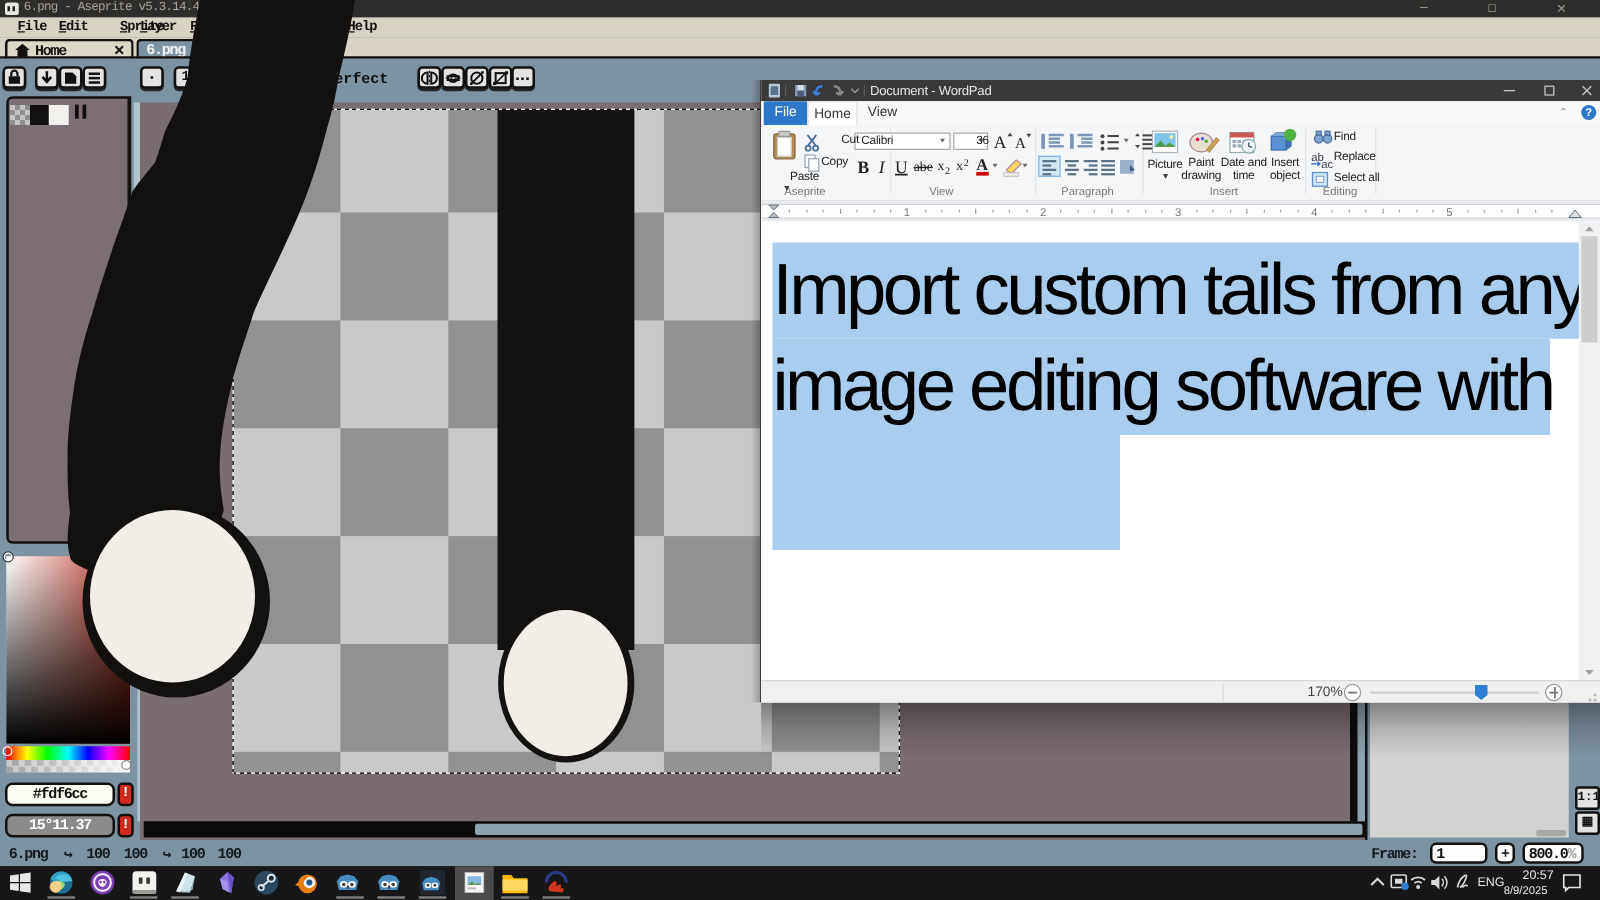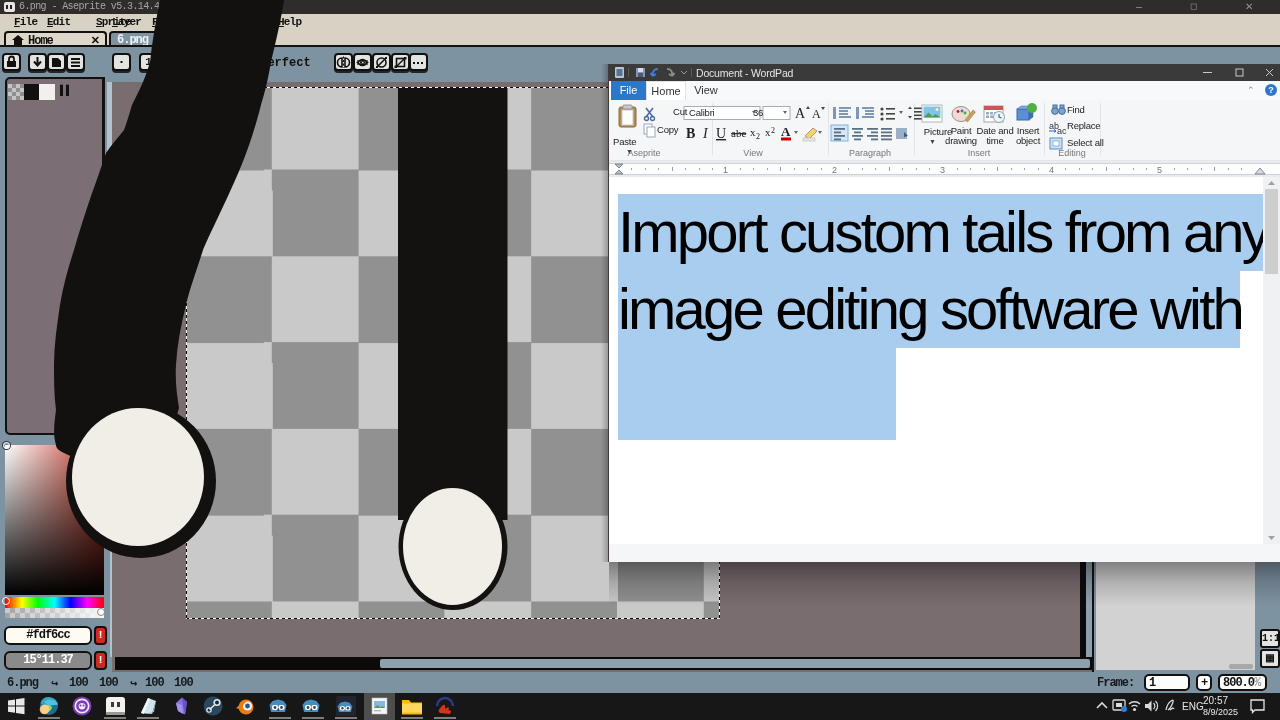--- a/index.html
+++ b/index.html
@@ -397,27 +397,27 @@
           <circle cx="453" cy="11" r="3.4"></circle>
         <rect x="444" y="5" width="4" height="3"></rect>
           <rect x="451" y="5" width="4" height="3"></rect>
       </g>
       <text x="440" y="29" font-family="Liberation Sans" font-size="9" fill="#334">ab</text>
       <path d="M440 31 l7 0 M445 29.5 l2 1.5 l-2 1.5" stroke="#36c" stroke-width="1" fill="none"></path>
       <text x="448" y="34" font-family="Liberation Sans" font-size="9" fill="#334">ac</text>
       <rect x="441" y="38" width="12" height="11" fill="#cfe2f3" stroke="#5b8dc9"></rect>
       <rect x="444" y="41" width="6" height="5" fill="#fff" stroke="#5b8dc9" stroke-width=".6"></rect>
     </svg>
-    <span class="rtxt" style="left:4px;top:36px">Paste</span>
+    <span class="rtxt" style="left:23px;top:36px">Paste</span>
     <span style="position:absolute;left:17px;top:48px;font-size:7px;color:#444">▼</span>
     <span class="rtxt" style="left:64px;top:6px">Cut</span>
     <span class="rtxt" style="left:48px;top:24px">Copy</span>
     <span class="rtxt" style="left:80px;top:7px">Calibri</span>
-    <span class="rtxt" style="left:144px;top:7px">36</span>
-    <span class="rtxt" style="left:303px;top:26px;width:40px;text-align:right">Picture</span>
+    <span class="rtxt" style="left:172px;top:7px">36</span>
+    <span class="rtxt" style="left:303px;top:26px;width:40px;text-align:center">Picture</span>
     <span style="position:absolute;left:320px;top:38px;font-size:7px;color:#444">▼</span>
     <span class="rtxt" style="left:334px;top:26px;width:36px;text-align:center;line-height:10px">Paint<br>drawing</span>
     <span class="rtxt" style="left:366px;top:26px;width:40px;text-align:center;line-height:10px">Date and<br>time</span>
     <span class="rtxt" style="left:402px;top:26px;width:34px;text-align:center;line-height:10px">Insert<br>object</span>
     <span class="rtxt" style="left:458px;top:4px">Find</span>
     <span class="rtxt" style="left:458px;top:20px">Replace</span>
     <span class="rtxt" style="left:458px;top:37px">Select all</span>
   </div>
   <div id="wp-ruler" class="abs">
     <div id="ruler-band"></div>
@@ -485,20 +485,38 @@
     <div class="dline" style="top:21px;font-size:58px;letter-spacing:-2.8px">Import custom tails from any</div>
     <div class="dline" style="top:98px;font-size:58px;letter-spacing:-2.8px">image editing software with</div>
     <div id="wp-vsb">
       <div class="th"></div>
       <svg width="17" height="367" style="position:absolute;left:0;top:0">
         <path d="M5 8 l3.5 -4 l3.5 4 z" fill="#a0a0a0"></path>
         <path d="M5 359 l3.5 4 l3.5 -4 z" fill="#a0a0a0"></path>
       </svg>
     </div>
   </div>
+  <div id="wp-status" class="abs">
+    <div style="position:absolute;left:369px;top:2px;width:1px;height:14px;background:#d8d8d8"></div>
+    <span style="position:absolute;left:437px;top:3px;font:11px 'Liberation Sans';color:#444">170%</span>
+    <svg width="671" height="18" style="position:absolute;left:0;top:0">
+      <circle cx="473" cy="9" r="6.5" fill="#fdfdfd" stroke="#9a9a9a"></circle>
+      <rect x="469.5" y="8.4" width="7" height="1.4" fill="#777"></rect>
+      <rect x="487" y="8.3" width="135" height="1.6" fill="#cacaca"></rect>
+      <path d="M571 3 l10 0 l0 8 l-5 4 l-5 -4 z" fill="#2f7fd3"></path>
+      <circle cx="634" cy="9" r="6.5" fill="#fdfdfd" stroke="#9a9a9a"></circle>
+      <rect x="630.5" y="8.4" width="7" height="1.4" fill="#777"></rect>
+      <rect x="634.3" y="4.6" width="1.4" height="9" fill="#777"></rect>
+      <g fill="#b5b5b5">
+        <rect x="666" y="14" width="2" height="2"></rect>
+          <rect x="662" y="14" width="2" height="2"></rect>
+          <rect x="666" y="10" width="2" height="2"></rect>
+      </g>
+    </svg>
+  </div>
 </div>
 <div id="taskbar" class="abs">
 
   <div style="position:absolute;left:364px;top:0;width:31px;height:27px;background:#4d4d4d"></div>
   <svg width="1280" height="27" style="position:absolute;left:0;top:0">
 
     <g fill="#e8e8e8">
       <path d="M8 7.4 L15 6.4 L15 12.6 L8 12.6 Z"></path>
       <path d="M16 6.2 L24.5 5 L24.5 12.6 L16 12.6 Z"></path>
       <path d="M8 13.6 L15 13.6 L15 19.8 L8 18.8 Z"></path>
@@ -591,21 +609,21 @@
     <circle cx="1134.5" cy="16.5" r="1.6" fill="#dadada"></circle>
 
     <path d="M1145 11 l3 0 l3.5 -3.5 l0 11 l-3.5 -3.5 l-3 0 z" fill="#dadada"></path>
     <path d="M1153.5 10 a4.5 4.5 0 0 1 0 6 M1155.5 8 a7 7 0 0 1 0 10" fill="none" stroke="#dadada" stroke-width="1.2"></path>
 
     <path d="M1166 17 q1 -6 5 -9 q3 -2 2 1 q-2 6 -5 8 M1170 17 q3 -3 4 -1" fill="none" stroke="#dadada" stroke-width="1.3"></path>
 
     <path d="M1251 7 l13 0 l0 10 l-9 0 l-2.5 2.5 l0 -2.5 l-1.5 0 z" fill="none" stroke="#e6e6e6" stroke-width="1.3"></path>
   </svg>
   <span class="tray" style="left:1182px;top:8px;font-size:10px">ENG</span>
-  <span class="tray" style="left:1203px;top:2px;width:40px;display:inline-block">20:57</span>
+  <span class="tray" style="left:1203px;top:2px;width:40px;text-align:right;display:inline-block">20:57</span>
   <span class="tray" style="left:1192px;top:14px;width:46px;text-align:right;display:inline-block;font-size:9px">8/9/2025</span>
   <div class="tul" style="left:38px"></div>
   <div class="tul" style="left:104px"></div>
   <div class="tul" style="left:137px"></div>
   <div class="tul" style="left:269px"></div>
   <div class="tul" style="left:302px"></div>
   <div class="tul" style="left:335px"></div>
   <div class="tul" style="left:401px"></div>
   <div class="tul" style="left:434px"></div>
 </div>

